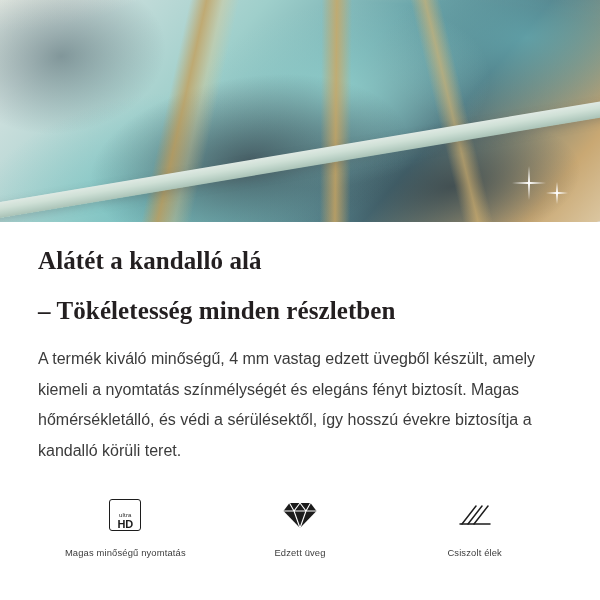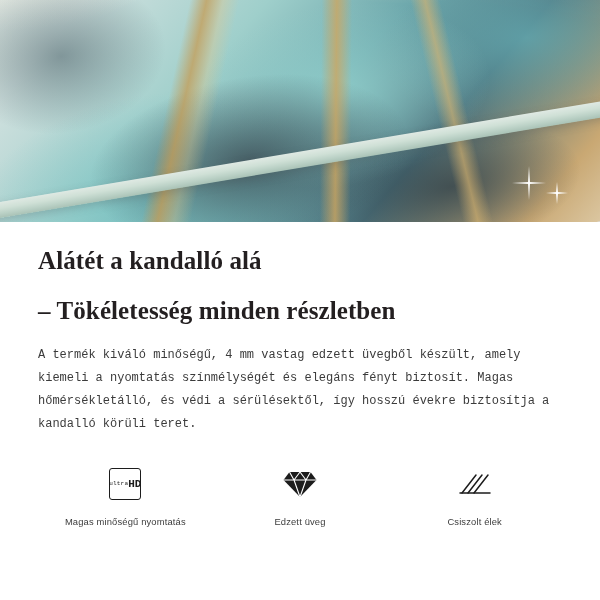--- a/index.html
+++ b/index.html
@@ -128,25 +128,24 @@
     font-weight: 700;
     font-size: 25px;
     line-height: 1.34;
     color: #231f20;
     letter-spacing: .1px;
   }
   .headline .l2 { display: block; margin-top: 16px; }
 
   .paragraph {
     margin: 17px 0 12px 0;
-    font-size: 12px;
+    font-size: 16px;
     line-height: 1.92;
     color: #3b3b3b;
     max-width: 526px;
-    font-family: Liberation Mono, monospace;
   }
 
   
   .features {
     margin-top: 26px;
     display: grid;
     grid-template-columns: repeat(3, 1fr);
     row-gap: 16px;
   }
   .feature {
@@ -167,24 +166,24 @@
     color: #3c3c3c;
     text-align: center;
     letter-spacing: .15px;
   }
   .ultrahd-box {
     width: 30px;
     height: 30px;
     border: 1.6px solid #1c1c1c;
     border-radius: 3px;
     display: flex;
+    flex-direction: column;
     align-items: center;
-    justify-content: center;
+    justify-content: flex-end;
     line-height: 1;
-    font-family: Liberation Mono, monospace;
   }
   .ultrahd-box .u1 {
     font-size: 6px;
     letter-spacing: .2px;
     color: #1c1c1c;
   }
   .ultrahd-box .u2 {
     font-size: 11px;
     font-weight: bold;
     color: #1c1c1c;

